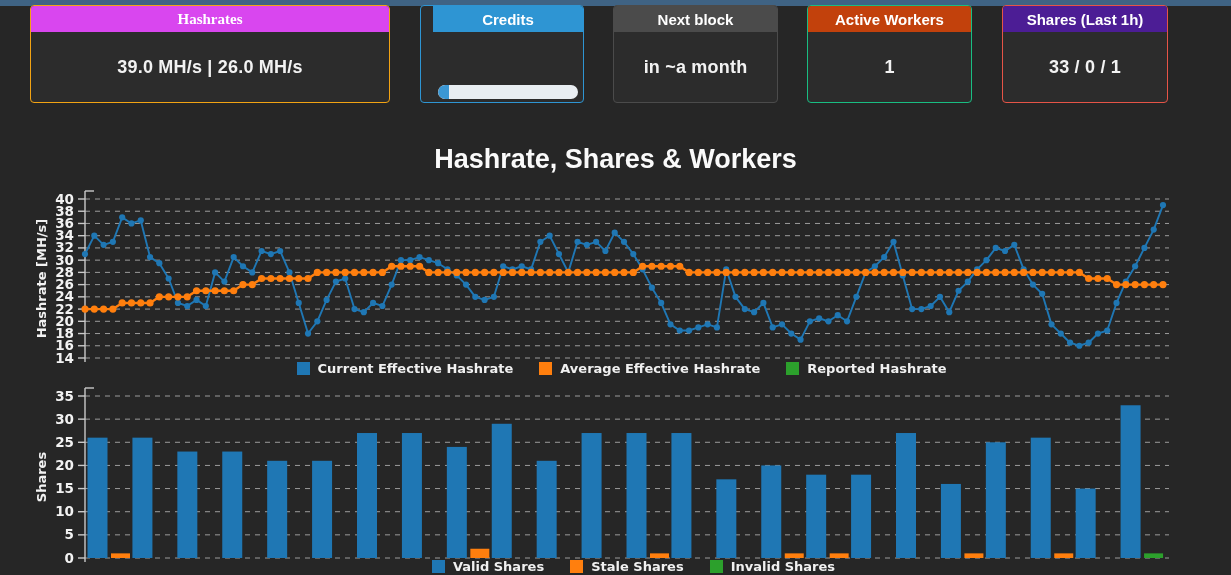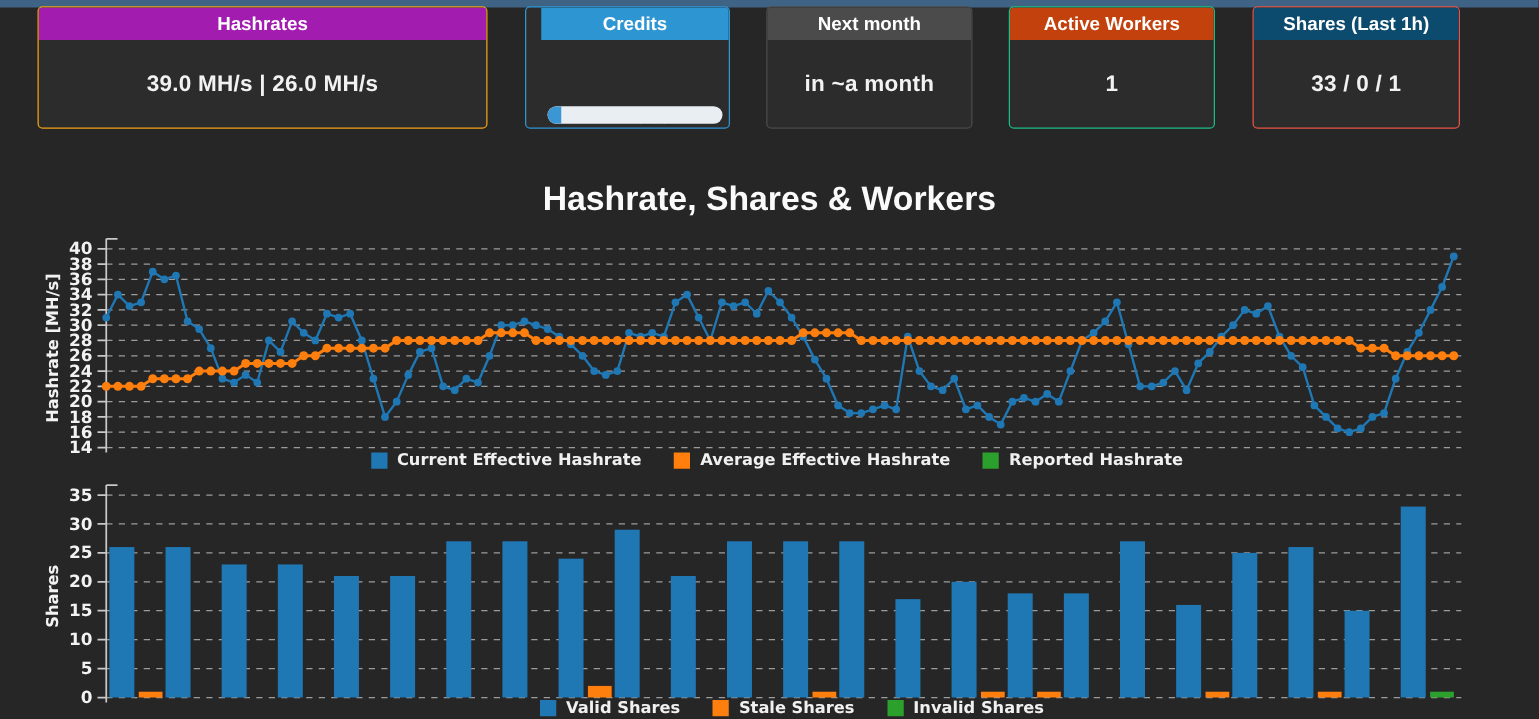--- a/index.html
+++ b/index.html
@@ -64,21 +64,21 @@
     font-size:13px; font-weight:600; color:#f0f0f0;
     font-family:"DejaVu Sans", sans-serif; }
   .swatch { width:13px; height:13px; display:inline-block; }
 </style>
 </head>
 <body>
 
 <div class="top-strip"></div>
 
 <div class="card card1" style="border-color: rgb(242, 163, 19);">
-  <div class="card-header" style="background: #a21caf; color: rgb(255, 255, 255);">
+  <div class="card-header" style="background: #d946ef; color: rgb(255, 255, 255); font-family: Liberation Serif, serif;">
     <span>Hashrates</span>
   </div>
   <div class="card-body">
     <span>39.0 MH/s | 26.0 MH/s</span>
   </div>
 </div>
 
 <div class="card card2" style="border-color: rgb(46, 149, 211); padding-left: 12px;">
   <div class="card-header" style="background: rgb(46, 149, 211); color: rgb(255, 255, 255);">
     <span>Credits</span>
@@ -86,38 +86,38 @@
   <div class="card-body">
     <span>4.206t</span>
     <div class="progress-track" style="background: rgb(233, 238, 242);">
       <div class="progress-fill" style="width: 8%; background: rgb(59, 151, 211);"></div>
     </div>
   </div>
 </div>
 
 <div class="card card3" style="border-color: rgb(75, 75, 75);">
   <div class="card-header" style="background: rgb(75, 75, 75); color: rgb(255, 255, 255);">
-    <span>Next month</span>
+    <span>Next block</span>
   </div>
   <div class="card-body">
     <span>in ~a month</span>
   </div>
 </div>
 
 <div class="card card4" style="border-color: rgb(25, 189, 130);">
   <div class="card-header" style="background: #c2410c; color: rgb(255, 255, 255);">
     <span>Active Workers</span>
   </div>
   <div class="card-body">
     <span>1</span>
   </div>
 </div>
 
 <div class="card card5" style="border-color: rgb(230, 84, 71);">
-  <div class="card-header" style="background: #0c4a6e; color: rgb(255, 255, 255); text-align: center;">
+  <div class="card-header" style="background: #4c1d95; color: rgb(255, 255, 255); text-align: center;">
     <span>Shares (Last 1h)</span>
   </div>
   <div class="card-body">
     <span>33 / 0 / 1</span>
   </div>
 </div>
 
 <div class="section-title">Hashrate, Shares &amp; Workers</div>
 
 <svg id="line-chart" width="1231" height="197">

